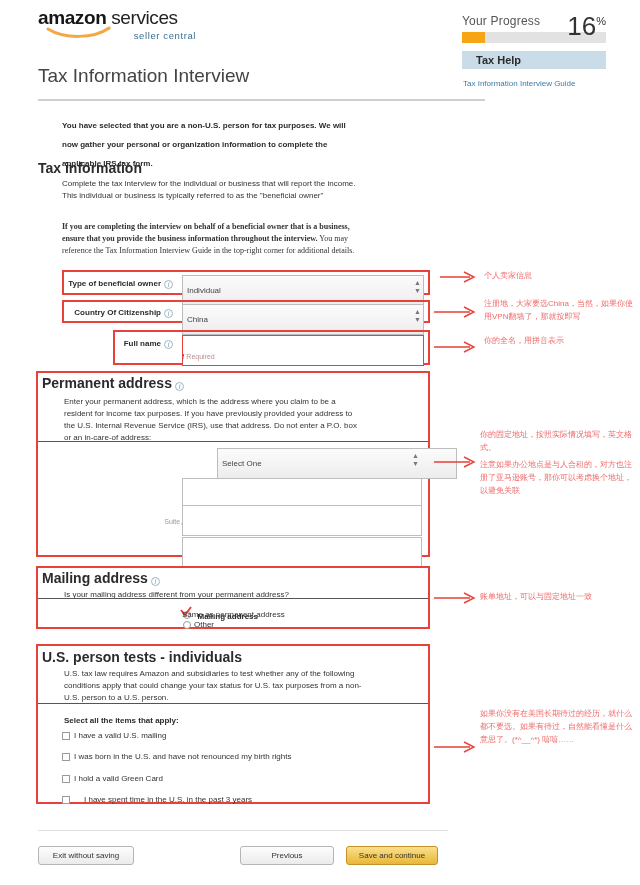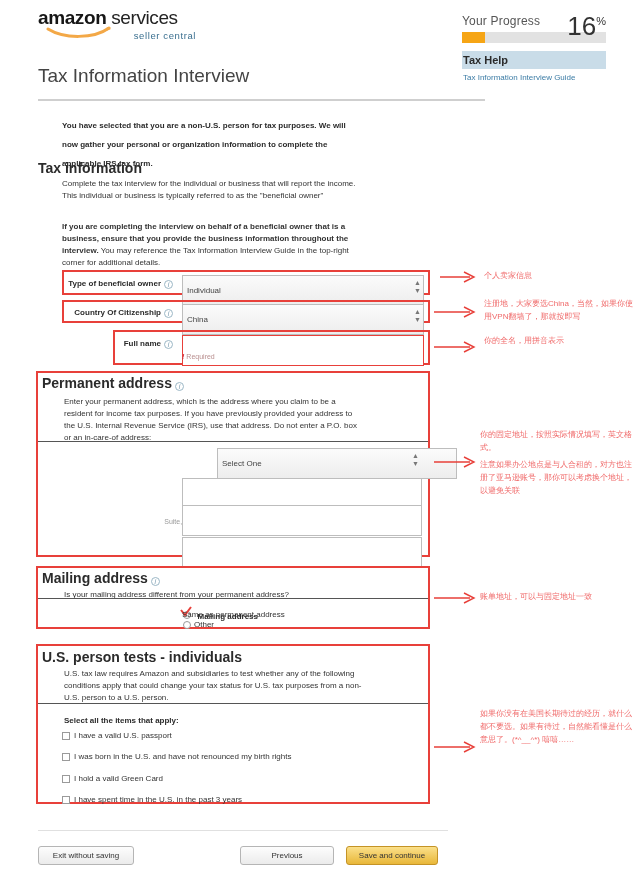--- a/index.html
+++ b/index.html
@@ -21,23 +21,23 @@
   .logo-swoosh { position:absolute; left:8px; top:17px; width:66px; height:13px; }
   .logo-line2 { text-align:right; font-size:9.5px; color:#3a6f8f; letter-spacing:.6px; margin-top:2px; padding-right:2px;}
 
   
   .progress-panel { position:absolute; left:462px; top:14px; width:144px; }
   .prog-label { font-size:12px; color:#555; letter-spacing:.2px; }
   .prog-pct { position:absolute; right:0px; top:-6px; font-size:26px; color:#333; font-weight:300; line-height:26px;}
   .prog-pct sup { font-size:11px; vertical-align:super; }
   .prog-bar { margin-top:4px; height:11px; background:#e2e2e2; width:144px; }
   .prog-fill { height:11px; background:#f6a515; width:16%; }
-  .tax-help { margin-top:8px; background:#c9dce8; height:18px; line-height:18px; padding-left:1px;
+  .tax-help { margin-top:8px; background:#c9dce8; height:18px; line-height:18px; padding-left:14px;
               font-size:11px; font-weight:bold; color:#2b2b2b; }
-  .tax-help-link { margin-top:4px; font-size:8px; color:#3c7ca5; padding-left:1px; }
+  .tax-help-link { margin-top:10px; font-size:8px; color:#3c7ca5; padding-left:1px; }
 
   
   .page-title { position:absolute; left:38px; top:65px; font-size:19px; color:#444; font-weight:normal; }
   .rule { position:absolute; left:38px; top:99px; width:447px; height:2px; background:#cfcfcf; }
 
   
   .intro { position:absolute; left:62px; top:116px; width:300px; font-size:8px; line-height:19px;
            font-weight:bold; color:#2b2b2b; }
   .h2 { position:absolute; font-size:14px; font-weight:bold; color:#2b2b2b; }
   .para { position:absolute; font-size:8px; line-height:12px; color:#333; }
@@ -110,21 +110,21 @@
   <div class="tax-help-link">Tax Information Interview Guide</div>
 </div>
 
 <div class="page-title">Tax Information Interview</div>
 <div class="rule"></div>
 
 <div class="intro">You have selected that you are a non-U.S. person for tax purposes. We will now gather your personal or organization information to complete the applicable IRS tax form.</div>
 
 <div class="h2" style="left:38px; top:160px;">Tax information</div>
 <div class="para" style="left:62px; top:178px; width:300px;">Complete the tax interview for the individual or business that will report the income. This individual or business is typically referred to as the "beneficial owner"</div>
-<div class="para" style="left:62px; top:221px; width:305px;">
+<div class="para" style="left:62px; top:221px; width:305px;font-family:Liberation Serif, serif;">
   <b>If you are completing the interview on behalf of a beneficial owner that is a business, ensure that you provide the business information throughout the interview.</b><span> You may reference the Tax Information Interview Guide in the top-right corner for additional details.</span>
 </div>
 
 <div class="sec-box" style="left:62px; top:270px; width:368px; height:25px;"></div>
 <div class="field-label" style="left:68px; top:279px; width:105px;"><span>Type of beneficial owner</span><span class="info-i">i</span></div>
 <select class="inp" style="left:182px; top:275px; width:242px;">
   <option>Individual</option>
 </select>
 <div class="sel-arrow" style="left:414px; top:279px;">▲<br>▼</div>
 
@@ -176,30 +176,30 @@
 <div class="radio" style="left:183px; top:621px;"></div>
 <div class="opt-label" style="left:194px; top:620px;">Other</div>
 
 <div class="sec-box" style="left:36px; top:644px; width:394px; height:160px;"></div>
 <div class="h2" style="left:42px; top:649px;">U.S. person tests - individuals</div>
 <div class="para" style="left:64px; top:668px; width:300px;">U.S. tax law requires Amazon and subsidiaries to test whether any of the following conditions apply that could change your tax status for U.S. tax purposes from a non-U.S. person to a U.S. person.</div>
 <div class="sec-rule" style="left:38px; top:703px; width:390px;"></div>
 <div class="field-label" style="left:64px; top:716px; width:130px; text-align:left;">Select all the items that apply:</div>
 
 <div class="cbox" style="left:62px; top:732px;"></div>
-<div class="opt-label" style="left:74px; top:731px;">I have a valid U.S. passport</div>
+<div class="opt-label" style="left:74px; top:731px;">I have a valid U.S. mailing</div>
 
 <div class="cbox" style="left:62px; top:753px;"></div>
 <div class="opt-label" style="left:74px; top:752px;">I was born in the U.S. and have not renounced my birth rights</div>
 
 <div class="cbox" style="left:62px; top:775px;"></div>
 <div class="opt-label" style="left:74px; top:774px;">I hold a valid Green Card</div>
 
 <div class="cbox" style="left:62px; top:796px;"></div>
-<div class="opt-label" style="left:74px; top:795px;">I have spent time in the U.S. in the past 3 years</div>
+<div class="opt-label" style="left:84px; top:795px;">I have spent time in the U.S. in the past 3 years</div>
 
 <div class="footrule"></div>
 <div class="btn" style="left:38px; top:846px; width:96px;">Exit without saving</div>
 <div class="btn" style="left:240px; top:846px; width:94px;">Previous</div>
 <div class="btn gold" style="left:346px; top:846px; width:92px;">Save and continue</div>
 
 <svg class="arrow" style="left:440px; top:270px; width:40px; height:14px;" viewBox="0 0 40 14">
   <path d="M0 7 L30 7 M24 2 L34 7 L24 12" stroke="#e8403a" stroke-width="1.4" fill="none"></path>
 </svg>
 <div class="anno" style="left:484px; top:269px;">个人卖家信息</div>

